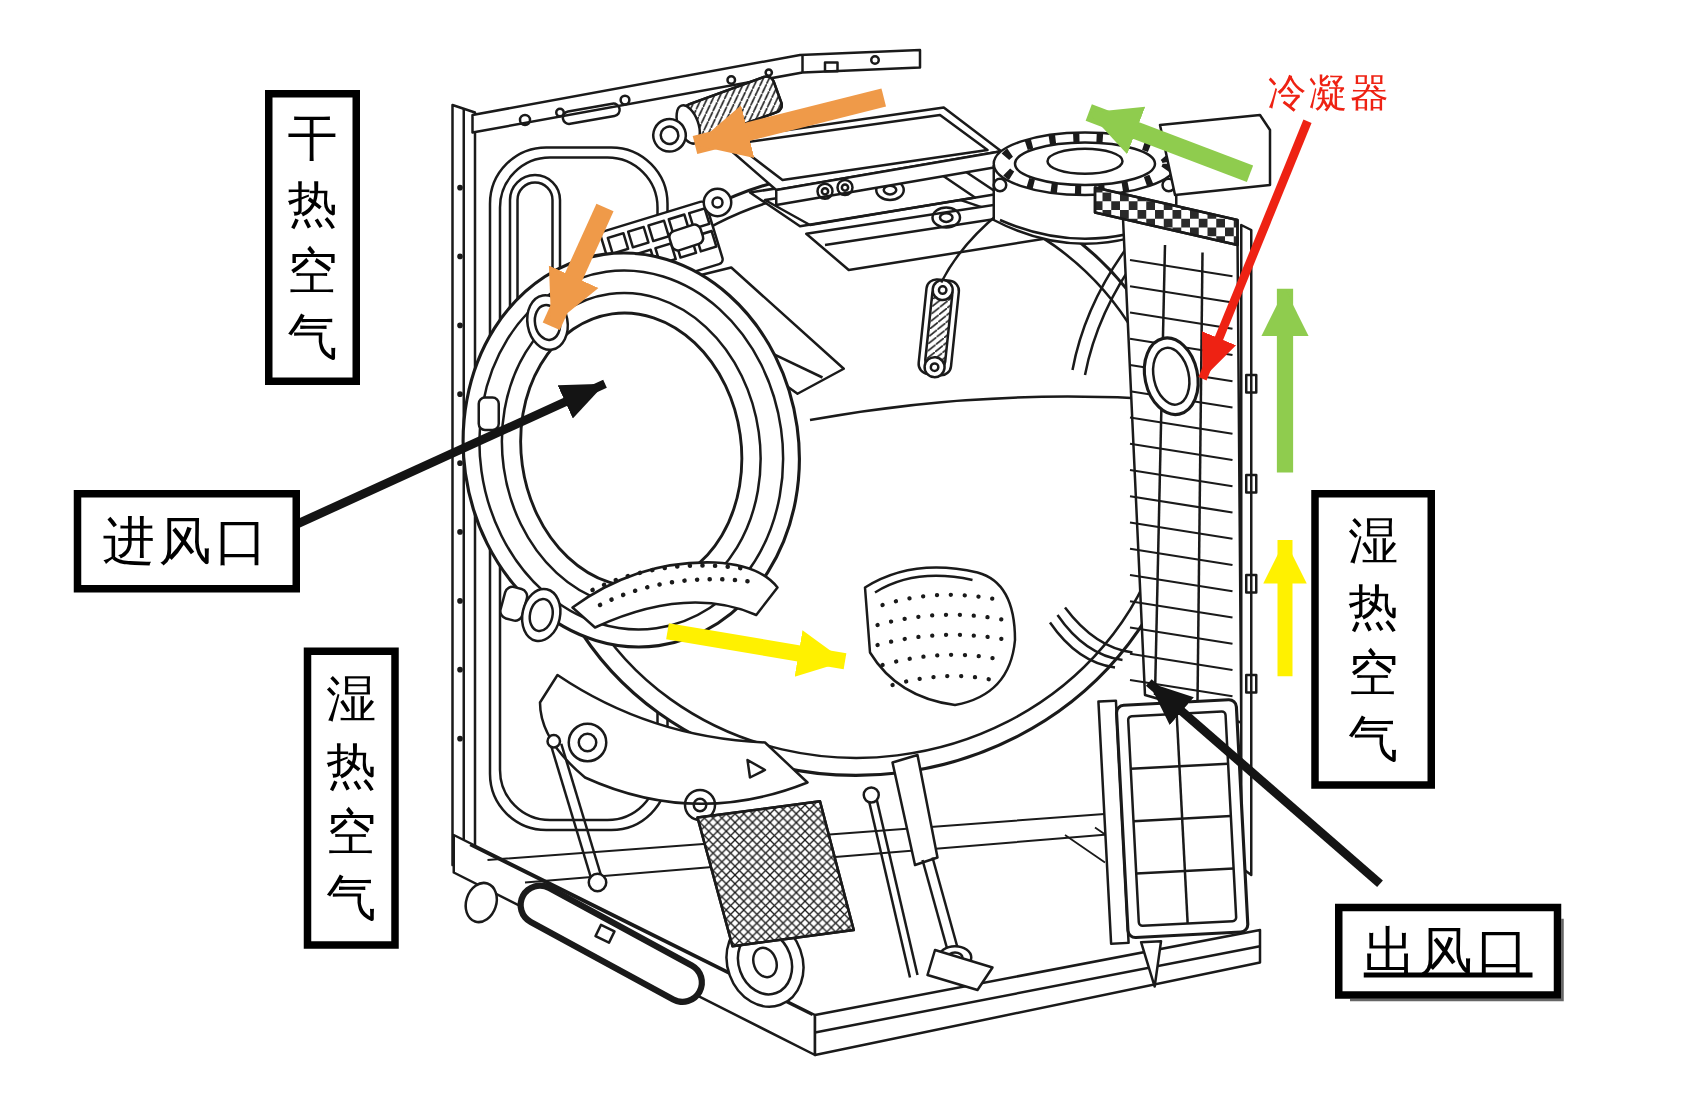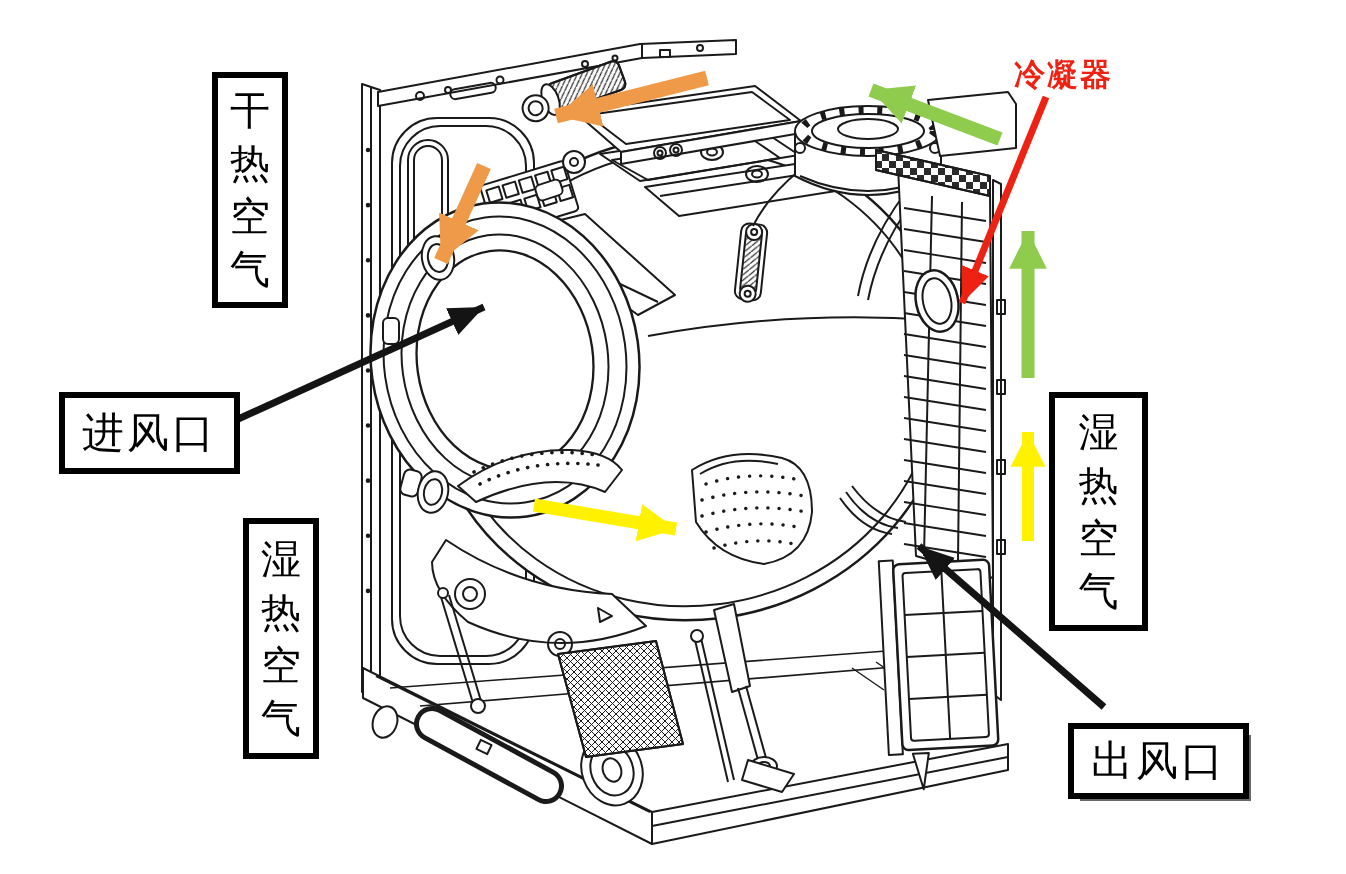--- a/index.html
+++ b/index.html
@@ -10,23 +10,23 @@
   .overlay{pointer-events:none;}
   .box{position:absolute;box-sizing:border-box;background:#fff;border:6px solid #000;
        display:flex;align-items:center;justify-content:center;color:#000;}
   .vbox span{display:block;width:44px;text-align:center;font-size:40px;line-height:53px;}
   .hbox span{white-space:nowrap;font-size:42px;letter-spacing:3px;}
   .box-dry-hot{left:212px;top:72px;width:76px;height:236px;}
   .box-inlet{left:59px;top:392px;width:181px;height:82px;}
   .box-wet-hot-left{left:243px;top:518px;width:76px;height:241px;}
   .box-wet-cold{left:1049px;top:139px;width:99px;height:234px;}
   .box-wet-hot-right{left:1049px;top:392px;width:99px;height:239px;}
-  .box-outlet{left:1068px;top:723px;width:181px;height:76px;box-shadow:7px 7px 0 -5px #666;}
+  .box-outlet{left:1068px;top:723px;width:181px;height:76px;box-shadow:7px 7px 0 -5px #666;text-decoration:underline;}
   .cond-label{position:absolute;left:1014px;top:54px;font-family:"Liberation Sans","DejaVu Sans",sans-serif;
-       font-weight:bold;font-size:31px;letter-spacing:2px;color:#EE2213;}
+       font-weight:normal;font-size:31px;letter-spacing:2px;color:#EE2213;}
 </style>
 </head>
 <body>
 
 <div id="stage">
 
   <svg class="machine" width="1346" height="874" viewBox="0 0 1346 874">
     <defs>
       <pattern id="hatchD" patternUnits="userSpaceOnUse" width="6" height="6">
         <path d="M0,6 L6,0" style="stroke-width:1.2"></path>

